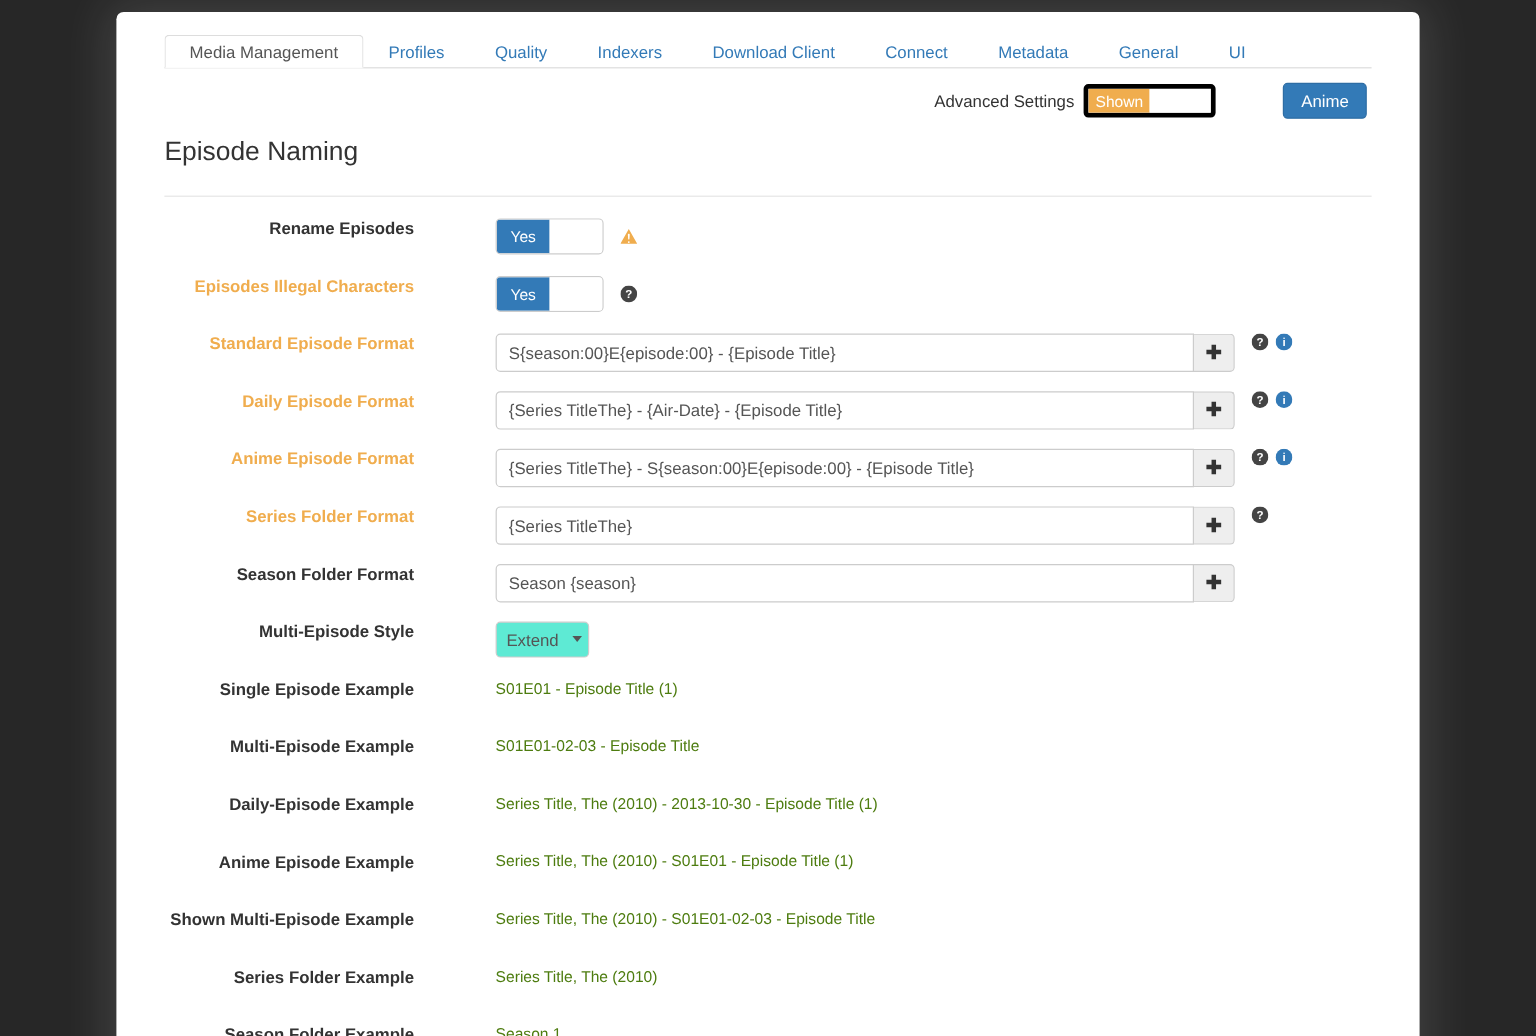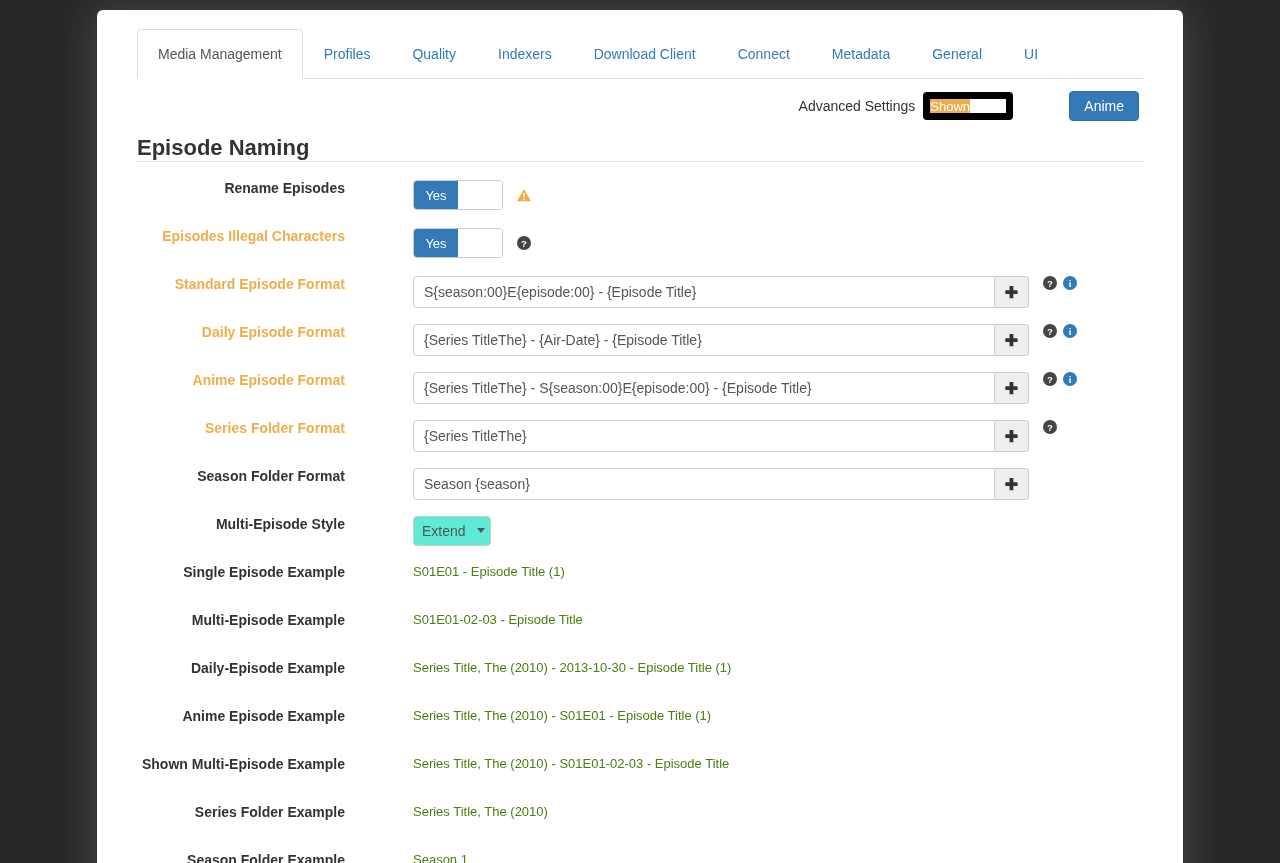--- a/index.html
+++ b/index.html
@@ -18,21 +18,21 @@
     border-radius: 6px 6px 0 0;
     box-shadow: 0 0 40px 8px rgba(255,255,255,0.12);
     padding: 18px 40px 0 40px;
   }
   .tabs {
     display: flex;
     border-bottom: 1px solid #ddd;
     margin-bottom: 12px;
   }
   .tab {
-    padding: 16px 20px;
+    padding: 5px 20px;
     color: #337ab7;
     cursor: pointer;
     position: relative;
     top: 1px;
     border: 1px solid transparent;
     border-radius: 4px 4px 0 0;
   }
   .tab.active {
     color: #555;
     border: 1px solid #ddd;
@@ -42,23 +42,23 @@
   .topbar {
     display: flex;
     justify-content: flex-end;
     align-items: center;
     gap: 8px;
     margin-bottom: 14px;
     padding-right: 4px;
   }
   .adv-label { color: #333; font-size: 14px; }
   .adv-toggle {
-    width: 90px;
+    width: 110px;
     height: 28px;
-    border: 7px solid #000000;
+    border: 4px solid #000000;
     border-radius: 4px;
     display: flex;
     overflow: hidden;
   }
   .adv-toggle .on {
     flex: 1;
     background: #f0ad4e;
     color: #fff;
     display: flex;
     align-items: center;
@@ -73,25 +73,25 @@
     background: #337ab7;
     color: #fff;
     border: 1px solid #2e6da4;
     border-radius: 4px;
     padding: 6px 14px;
     font-size: 14px;
     cursor: pointer;
     margin-left: 48px;
   }
   h2.section-title {
-    font-weight: 700;
+    font-weight: 400;
     font-size: 22px;
     color: #333;
     border-bottom: 1px solid #e5e5e5;
-    padding-bottom: 0;
+    padding-bottom: 24px;
     margin-bottom: 18px;
   }
   .form-row {
     display: flex;
     align-items: flex-start;
     margin-bottom: 14px;
     min-height: 34px;
   }
   .row-label {
     width: 232px;

